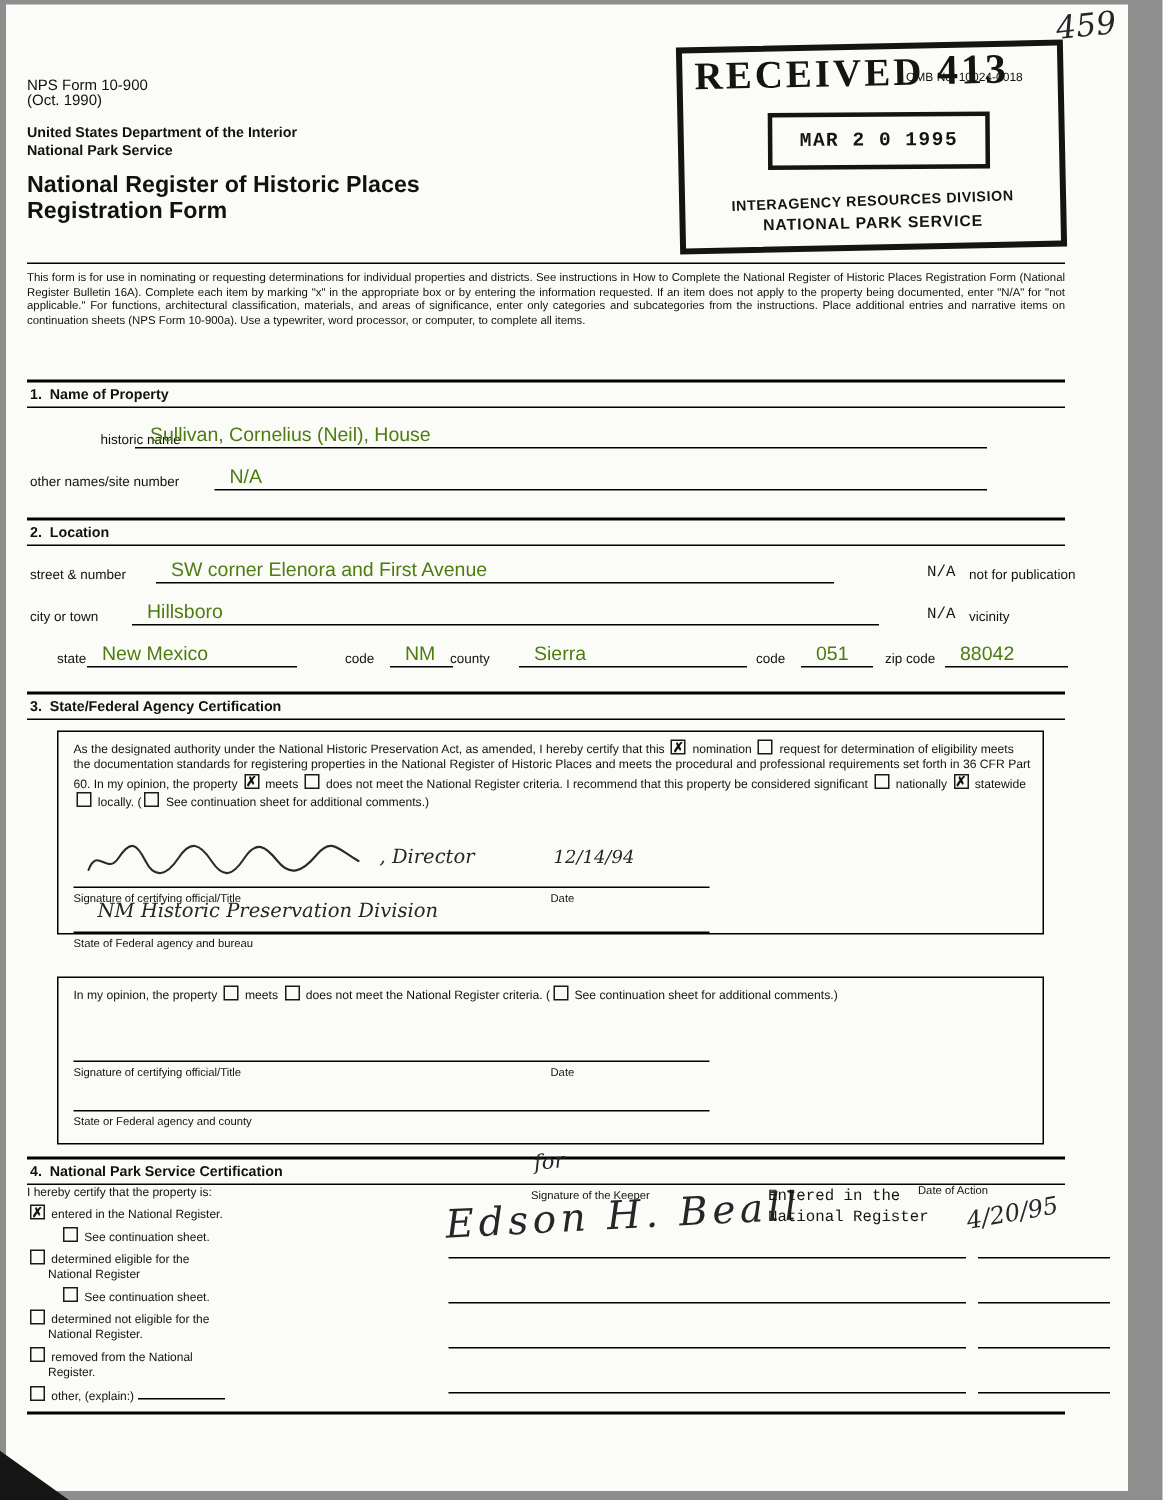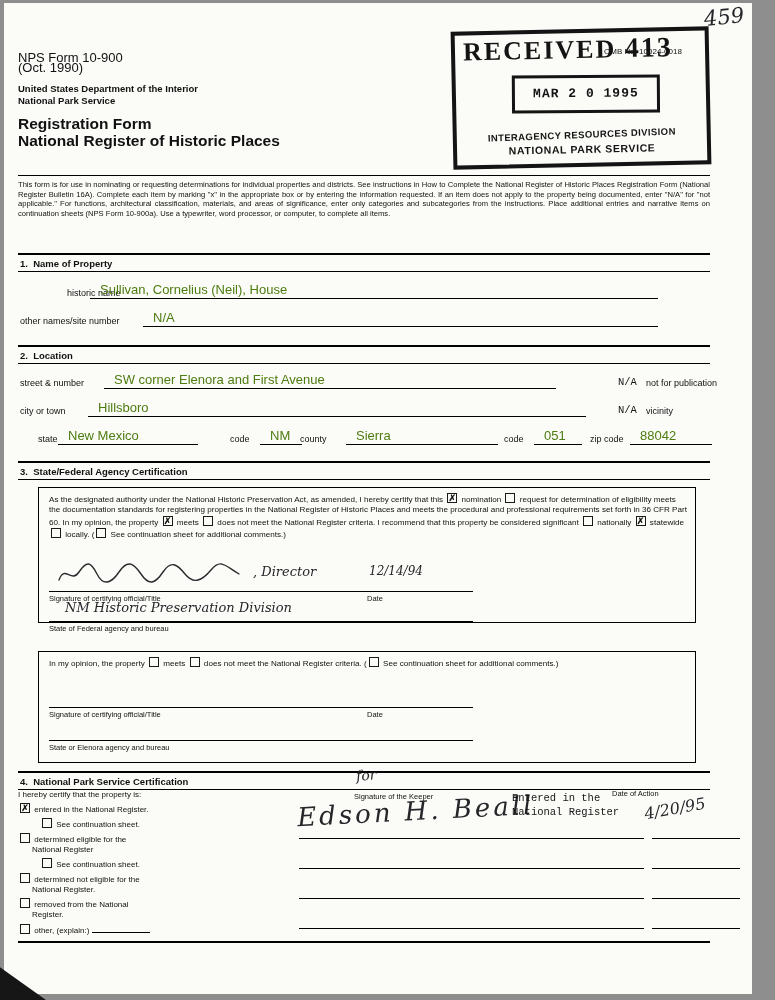--- a/index.html
+++ b/index.html
@@ -68,21 +68,21 @@
     clip-path:polygon(0 100%,0 18%,100% 100%);
   }
 </style>
 </head>
 <body>
 
 <div class="page">
 
   <div class="abs hand" style="left:700px;top:2px;font-size:21px;transform:rotate(-6deg);">459</div>
 
-  <div class="abs" style="left:14px;top:50px;font-size:13px;line-height:10px;">
+  <div class="abs" style="left:14px;top:50px;font-size:10px;line-height:10px;">
     <div>NPS Form 10-900</div>
     <div>(Oct. 1990)</div>
   </div>
 
   <div class="abs" style="left:600px;top:44px;font-size:8px;">OMB No. 10024-0018</div>
 
   <div class="stamp">
     <div class="stamp-received">
       <span>RECEIVED</span>
       <span style="font-size:28px;">413</span>
@@ -93,22 +93,22 @@
     <div class="stamp-div1">INTERAGENCY RESOURCES DIVISION</div>
     <div class="stamp-div2">NATIONAL PARK SERVICE</div>
   </div>
 
   <div class="abs bold" style="left:14px;top:80px;font-size:9.5px;line-height:11.5px;">
     <div>United States Department of the Interior</div>
     <div>National Park Service</div>
   </div>
 
   <div class="abs bold" style="left:14px;top:112px;font-size:15.5px;line-height:17px;">
+    <div>National Register of Historic Places</div>
     <div>Registration Form</div>
-    <div>National Register of Historic Places</div>
   </div>
 
   <div class="rule" style="left:14px;top:172px;width:692px;"></div>
 
   <div class="abs" style="left:14px;top:177px;width:692px;font-size:7.6px;line-height:9.7px;text-align:justify;">This form is for use in nominating or requesting determinations for individual properties and districts. See instructions in How to Complete the National Register of Historic Places Registration Form (National Register Bulletin 16A). Complete each item by marking "x" in the appropriate box or by entering the information requested. If an item does not apply to the property being documented, enter "N/A" for "not applicable." For functions, architectural classification, materials, and areas of significance, enter only categories and subcategories from the instructions. Place additional entries and narrative items on continuation sheets (NPS Form 10-900a). Use a typewriter, word processor, or computer, to complete all items.</div>
 
   <div class="sec-heading" style="top:250px;">1.  Name of Property</div>
 
   <div class="row" style="top:278px;">
     <span class="rl" style="left:2px;margin-left:47px;">historic name</span>
@@ -188,21 +188,21 @@
   </div>
 
   <div class="box" style="top:648px;height:112px;">
     <div class="cert-para">In my opinion, the property <span class="cbx"></span> meets <span class="cbx"></span> does not meet the National Register criteria. (<span class="cbx"></span> See continuation sheet for additional comments.)</div>
 
     <div class="sig-line" style="left:10px;top:55px;width:424px;"></div>
     <span class="abs small-label" style="left:10px;top:58px;">Signature of certifying official/Title</span>
     <span class="abs small-label" style="left:328px;top:58px;">Date</span>
 
     <div class="sig-line" style="left:10px;top:88px;width:424px;"></div>
-    <span class="abs small-label" style="left:10px;top:91px;">State or Elenora agency and bureau</span>
+    <span class="abs small-label" style="left:10px;top:91px;">State or Federal agency and county</span>
   </div>
 
   <div class="sec-heading" style="top:768px;">4.  National Park Service Certification</div>
 
   <div class="nps-list">
     <div class="nps-intro">I hereby certify that the property is:</div>
 
     <div class="nps-item">
       <span class="cbx checked">✗</span>
       <span>entered in the National Register.</span>

